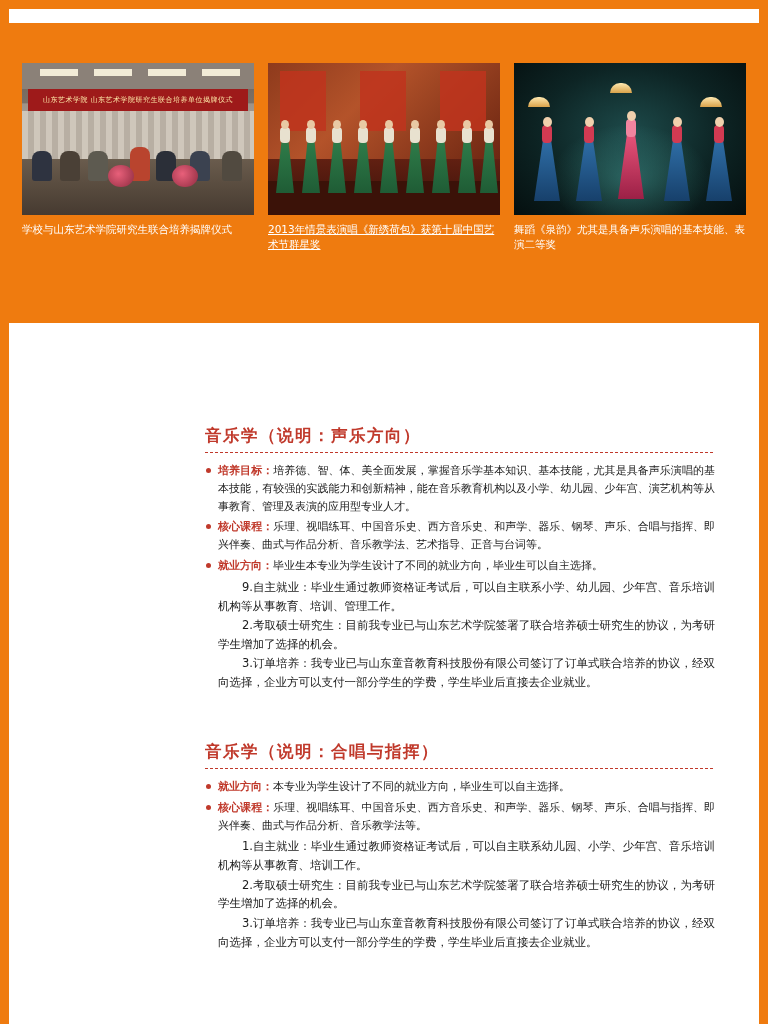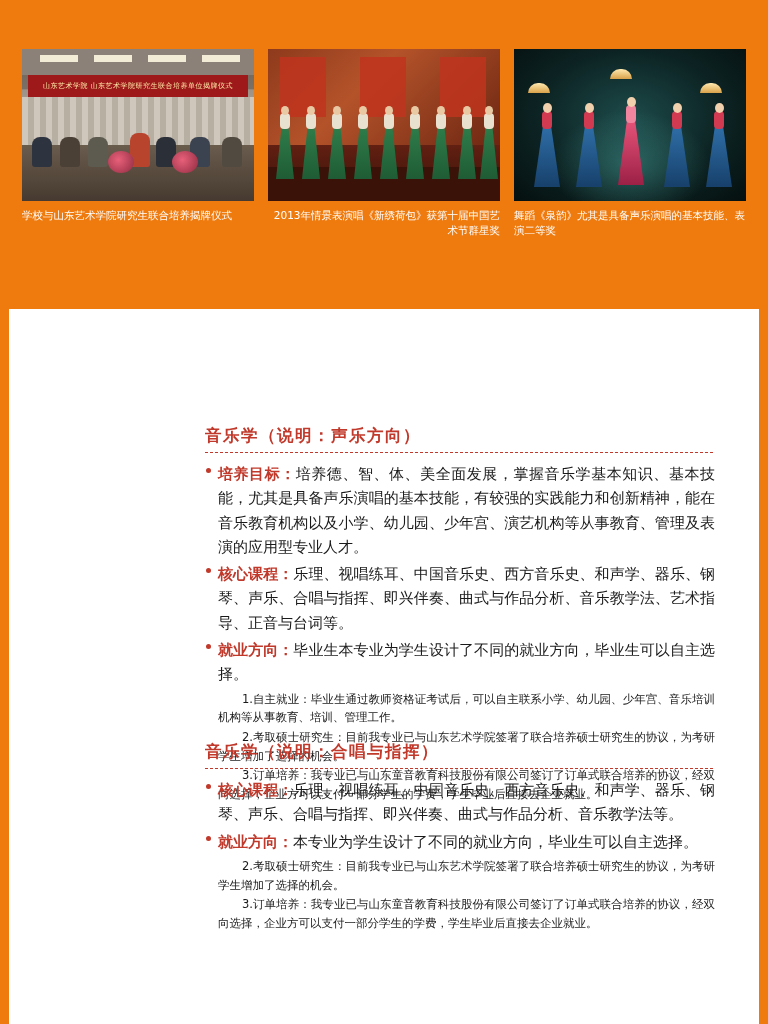--- a/index.html
+++ b/index.html
@@ -22,21 +22,21 @@
     border-left: 9px solid #ef7b0f;
     border-right: 9px solid #ef7b0f;
     border-top: 9px solid #ef7b0f;
     border-bottom: 9px solid #ef7b0f;
     background: #ffffff;
   }
   
   .banner {
     position: absolute;
     left: 0;
-    top: 0;
+    top: 14px;
     width: 750px;
     height: 300px;
     background: #ef7b0f;
   }
   .photo-row {
     position: absolute;
     left: 13px;
     top: 40px;
     width: 724px;
     display: flex;
@@ -53,21 +53,22 @@
     background: #333;
   }
   .caption {
     margin-top: 7px;
     font-size: 10.5px;
     line-height: 1.45;
     color: #ffffff;
     text-align: left;
   }
   .caption.center-two {
-    text-align: right;
+    text-align: left;
+    text-decoration: underline;
   }
 
   
   .p1 {
     background: linear-gradient(#6d6258 0%, #7b7066 26%, #9d9288 27%, #b5ada2 55%, #6e6258 56%, #4a413a 100%);
   }
   .p1 .ceiling {
     position: absolute; left:0; top:0; width:100%; height:26px;
     background: #8b8178;
   }
@@ -181,21 +182,21 @@
   .dashrule {
     height: 0;
     border-top: 1.5px dashed #c0392b;
     margin-bottom: 9px;
     width: 508px;
   }
   .bullet-item {
     position: relative;
     padding-left: 13px;
     margin-bottom: 3px;
-    font-size: 15px;
+    font-size: 11px;
     line-height: 1.62;
     color: #1a1a1a;
     text-align: justify;
   }
   .bullet-item::before {
     content: "";
     position: absolute;
     left: 1px;
     top: 6px;
     width: 5px;
@@ -350,33 +351,34 @@
 
       <div class="bullet-item">
         <span class="lbl">培养目标：</span><span>培养德、智、体、美全面发展，掌握音乐学基本知识、基本技能，尤其是具备声乐演唱的基本技能，有较强的实践能力和创新精神，能在音乐教育机构以及小学、幼儿园、少年宫、演艺机构等从事教育、管理及表演的应用型专业人才。</span>
       </div>
       <div class="bullet-item">
         <span class="lbl">核心课程：</span><span>乐理、视唱练耳、中国音乐史、西方音乐史、和声学、器乐、钢琴、声乐、合唱与指挥、即兴伴奏、曲式与作品分析、音乐教学法、艺术指导、正音与台词等。</span>
       </div>
       <div class="bullet-item">
         <span class="lbl">就业方向：</span><span>毕业生本专业为学生设计了不同的就业方向，毕业生可以自主选择。</span>
       </div>
-      <div class="sub-item">1.自主就业：毕业生通过教师资格证考试后，可以自主联系小学、幼儿园、少年宫、音乐培训机构等从事教育、培训、管理工作。</div>
+      <div class="sub-item">9.自主就业：毕业生通过教师资格证考试后，可以自主联系小学、幼儿园、少年宫、音乐培训机构等从事教育、培训、管理工作。</div>
       <div class="sub-item">2.考取硕士研究生：目前我专业已与山东艺术学院签署了联合培养硕士研究生的协议，为考研学生增加了选择的机会。</div>
       <div class="sub-item">3.订单培养：我专业已与山东童音教育科技股份有限公司签订了订单式联合培养的协议，经双向选择，企业方可以支付一部分学生的学费，学生毕业后直接去企业就业。</div>
     </div>
 
     <div class="section sec2">
       <div class="sec-title">音乐学（说明：合唱与指挥）</div>
       <div class="dashrule"></div>
 
       <div class="bullet-item">
+        <span class="lbl">就业方向：</span><span>本专业为学生设计了不同的就业方向，毕业生可以自主选择。</span>
+      </div>
+      <div class="bullet-item">
         <span class="lbl">核心课程：</span><span>乐理、视唱练耳、中国音乐史、西方音乐史、和声学、器乐、钢琴、声乐、合唱与指挥、即兴伴奏、曲式与作品分析、音乐教学法等。</span>
       </div>
-      <div class="bullet-item">
-        <span class="lbl">就业方向：</span><span>本专业为学生设计了不同的就业方向，毕业生可以自主选择。</span>
-      </div>
+      <div class="sub-item">1.自主就业：毕业生通过教师资格证考试后，可以自主联系幼儿园、小学、少年宫、音乐培训机构等从事教育、培训工作。</div>
       <div class="sub-item">2.考取硕士研究生：目前我专业已与山东艺术学院签署了联合培养硕士研究生的协议，为考研学生增加了选择的机会。</div>
       <div class="sub-item">3.订单培养：我专业已与山东童音教育科技股份有限公司签订了订单式联合培养的协议，经双向选择，企业方可以支付一部分学生的学费，学生毕业后直接去企业就业。</div>
     </div>
 
   </div>
 </div>
 
 </body></html>

